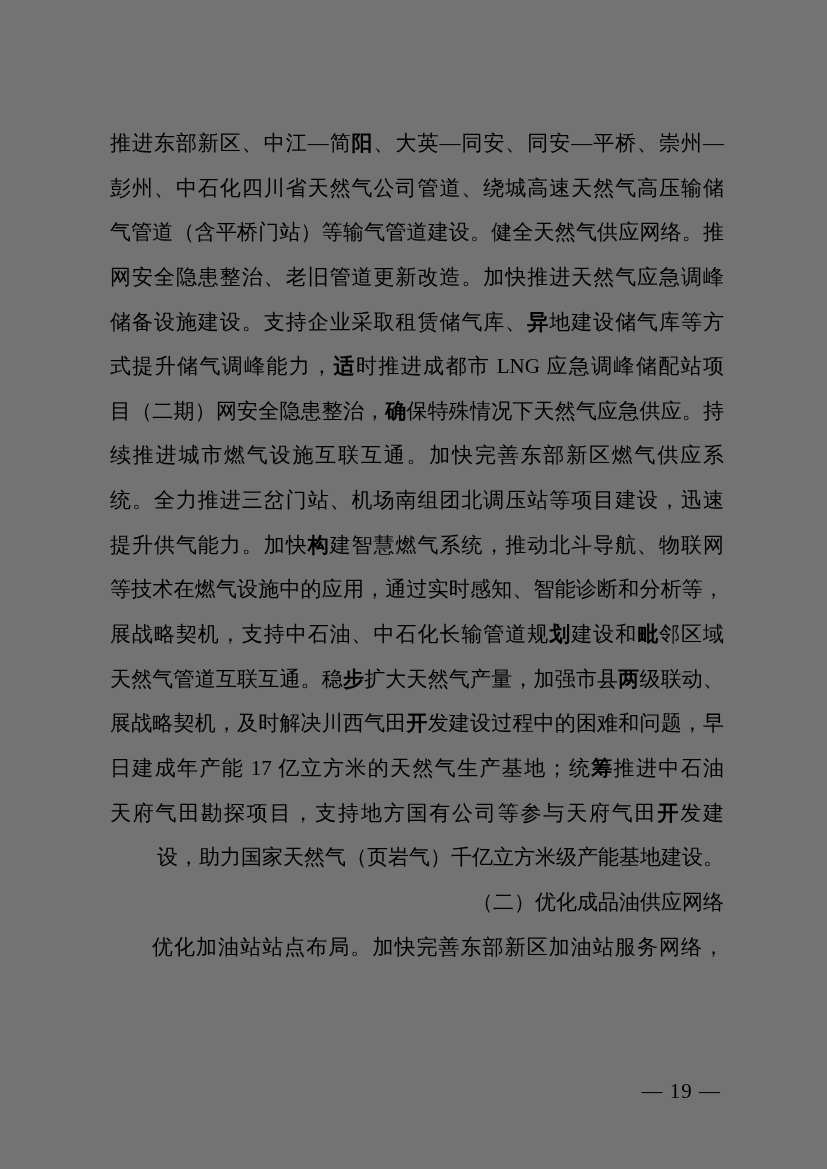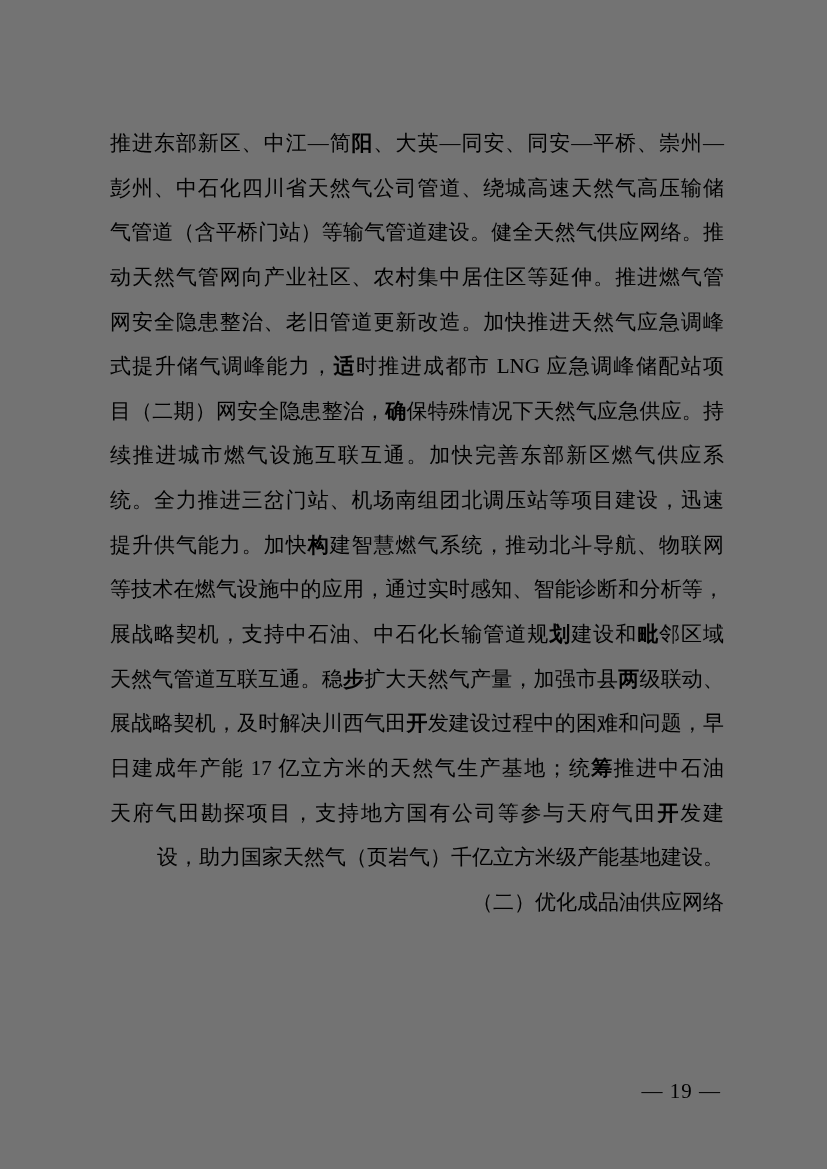--- a/index.html
+++ b/index.html
@@ -51,30 +51,31 @@
   }
 </style>
 </head>
 <body>
 
 <div class="page">
   <div class="doc-body" id="doc-body">
       <div class="line fill"><span class="seg">推进东部新区、中江—简</span><span class="seg bold">阳</span><span class="seg">、大英—同安、同安—平桥、崇州—</span></div>
       <div class="line fill"><span class="seg">彭州、中石化四川省天然气公司管道、绕城高速天然气高压输储</span></div>
       <div class="line fill"><span class="seg">气管道（含平桥门站）等输气管道建设。健全天然气供应网络。推</span></div>
-      <div class="line fill"><span class="seg">动天然气管网向产业社区、农村集中居住区等延伸。推进燃气管</span></div>
       <div class="line fill"><span class="seg">网安全隐患整治、老旧管道更新改造。加快推进天然气应急调峰</span></div>
+      <div class="line fill"><span class="seg">储备设施建设。支持企业采取租赁储气库、</span><span class="seg bold">异</span><span class="seg">地建设储气库等方</span></div>
       <div class="line fill"><span class="seg">式提升储气调峰能力，</span><span class="seg bold">适</span><span class="seg">时推进成都市 LNG 应急调峰储配站项</span></div>
       <div class="line fill"><span class="seg">目（二期）网安全隐患整治，</span><span class="seg bold">确</span><span class="seg">保特殊情况下天然气应急供应。持</span></div>
       <div class="line fill"><span class="seg">续推进城市燃气设施互联互通。加快完善东部新区燃气供应系</span></div>
       <div class="line fill"><span class="seg">统。全力推进三岔门站、机场南组团北调压站等项目建设，迅速</span></div>
       <div class="line fill"><span class="seg">提升供气能力。加快</span><span class="seg bold">构</span><span class="seg">建智慧燃气系统，推动北斗导航、物联网</span></div>
       <div class="line fill"><span class="seg">等技术在燃气设施中的应用，通过实时感知、智能诊断和分析等，</span></div>
       <div class="line fill"><span class="seg">展战略契机，支持中石油、中石化长输管道规</span><span class="seg bold">划</span><span class="seg">建设和</span><span class="seg bold">毗</span><span class="seg">邻区域</span></div>
       <div class="line fill"><span class="seg">天然气管道互联互通。稳</span><span class="seg bold">步</span><span class="seg">扩大天然气产量，加强市县</span><span class="seg bold">两</span><span class="seg">级联动、</span></div>
       <div class="line fill"><span class="seg">展战略契机，及时解决川西气田</span><span class="seg bold">开</span><span class="seg">发建设过程中的困难和问题，早</span></div>
       <div class="line fill"><span class="seg">日建成年产能 17 亿立方米的天然气生产基地；统</span><span class="seg bold">筹</span><span class="seg">推进中石油</span></div>
       <div class="line fill"><span class="seg">天府气田勘探项目，支持地方国有公司等参与天府气田</span><span class="seg bold">开</span><span class="seg">发建</span></div>
       <div class="line"><span class="seg">设，助力国家天然气（页岩气）千亿立方米级产能基地建设。</span></div>
       <div class="line indent"><span class="seg">（二）优化成品油供应网络</span></div>
+      <div class="line fill indent"><span class="seg">优化加油站站点布局。加快完善东部新区加油站服务网络，</span></div>
     </div>
   <div class="pagenum">— 19 —</div>
 </div>
 
 </body></html>

